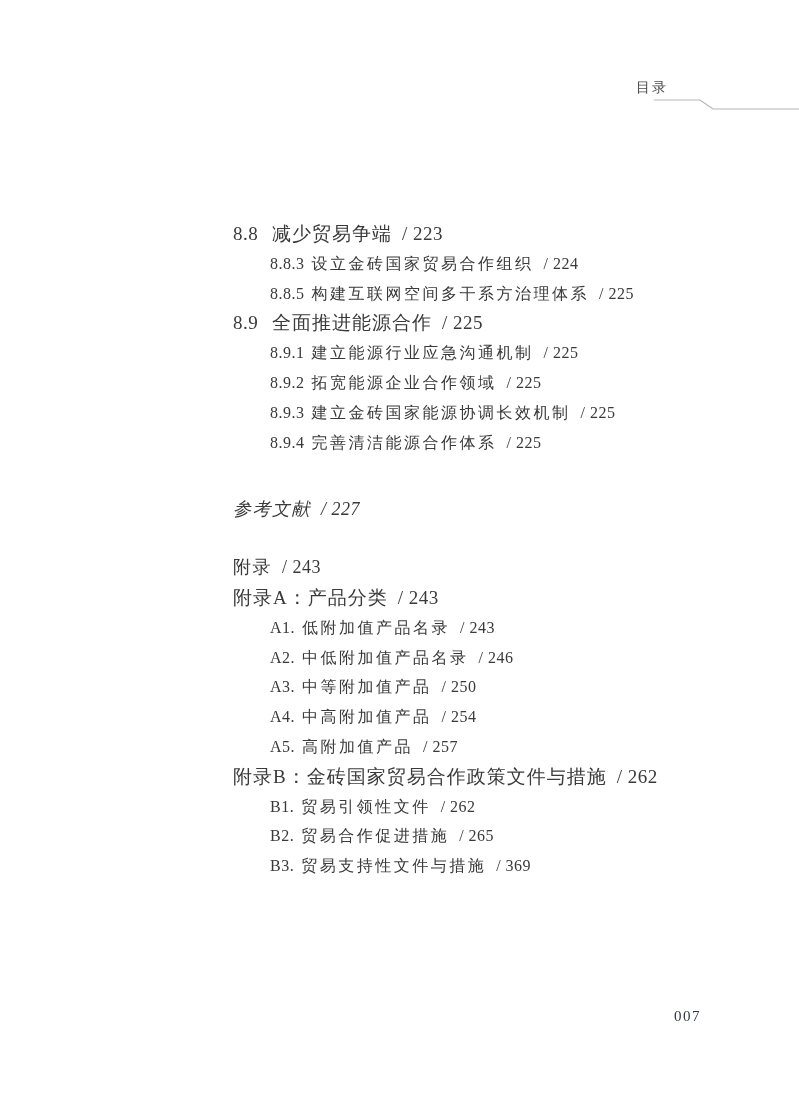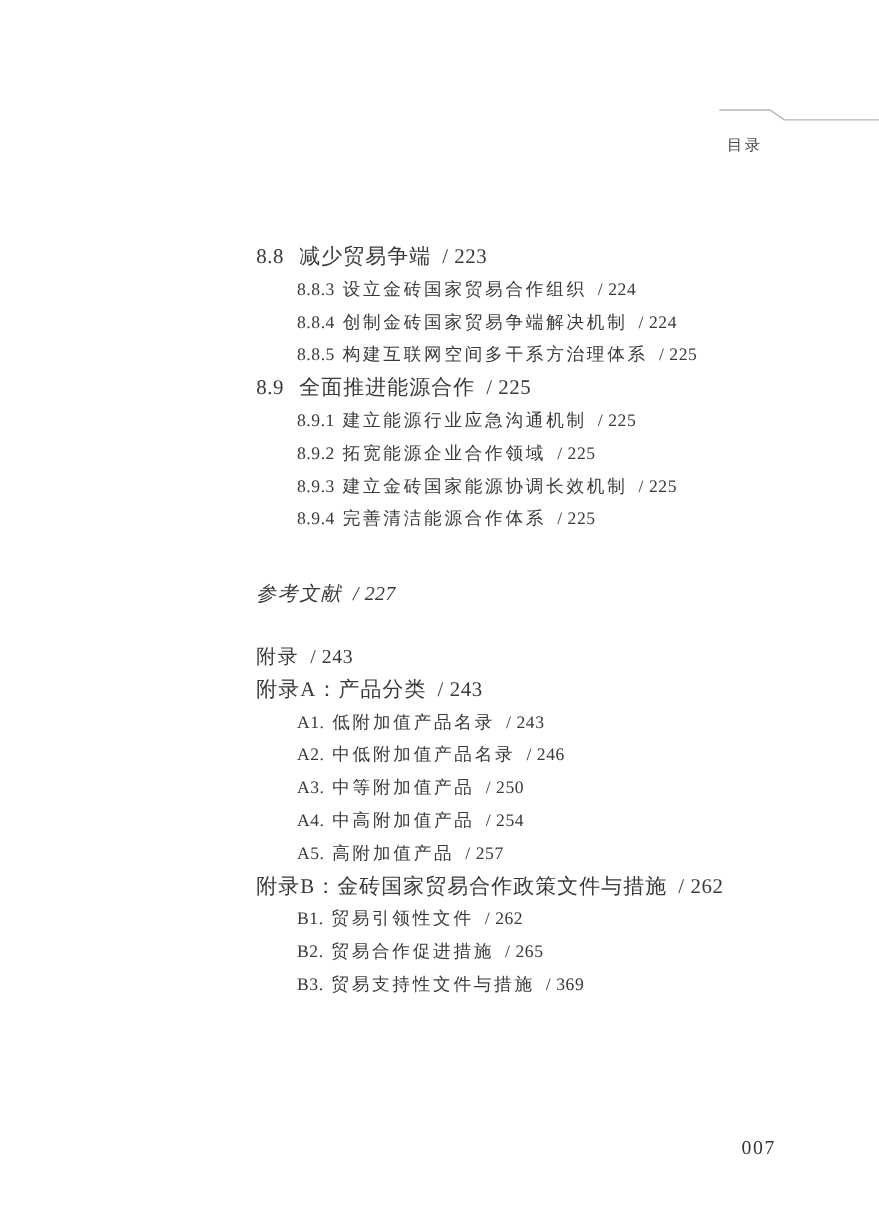--- a/index.html
+++ b/index.html
@@ -11,25 +11,24 @@
     position: relative;
     width: 799px;
     height: 1118px;
     overflow: hidden;
     font-family: "Liberation Serif", "DejaVu Serif", serif;
     color: #3a3a3a;
   }
   .running-head {
     position: absolute;
     top: 79px;
-    left: 661px;
+    left: 636px;
     font-size: 14px;
     letter-spacing: 2px;
     color: #4a4a4a;
-    margin-top: 44px;
   }
   .head-rule {
     position: absolute;
     top: 95px;
     left: 650px;
     width: 149px;
     height: 20px;
   }
   .toc {
     position: absolute;
@@ -61,46 +60,43 @@
   }
   .label { letter-spacing: 1px; }
   .lv2 .label { letter-spacing: 2.5px; }
   .big .label { letter-spacing: 1.5px; }
   .page {
     margin-left: 10px;
     letter-spacing: 0.5px;
   }
   .folio {
     position: absolute;
-    top: 1033px;
+    top: 1008px;
     left: 674px;
-    font-size: 18px;
+    font-size: 15px;
     letter-spacing: 1.5px;
     color: #333740;
   }
 </style>
 </head>
 <body>
 
 <div class="running-head">目录</div>
 
 <svg class="head-rule" viewBox="0 0 149 20">
   <polyline points="4,5 50,5 63,14 149,14" fill="none" stroke="#b5b5b5" stroke-width="1.2"></polyline>
 </svg>
 
 <div class="toc">
 
   <div class="row lv1">
     <span class="num">8.8</span><span class="label">减少贸易争端</span><span class="page">/ 223</span>
   </div>
   <div class="row lv2">
     <span class="num">8.8.3</span><span class="label">设立金砖国家贸易合作组织</span><span class="page">/ 224</span>
-  </div>
-  <div class="row lv2">
-    <span class="num">8.8.4</span><span class="label">创制金砖国家贸易争端解决机制</span><span class="page">/ 224</span>
   </div>
   <div class="row lv2">
     <span class="num">8.8.5</span><span class="label">构建互联网空间多干系方治理体系</span><span class="page">/ 225</span>
   </div>
   <div class="row lv1">
     <span class="num">8.9</span><span class="label">全面推进能源合作</span><span class="page">/ 225</span>
   </div>
   <div class="row lv2">
     <span class="num">8.9.1</span><span class="label">建立能源行业应急沟通机制</span><span class="page">/ 225</span>
   </div>

